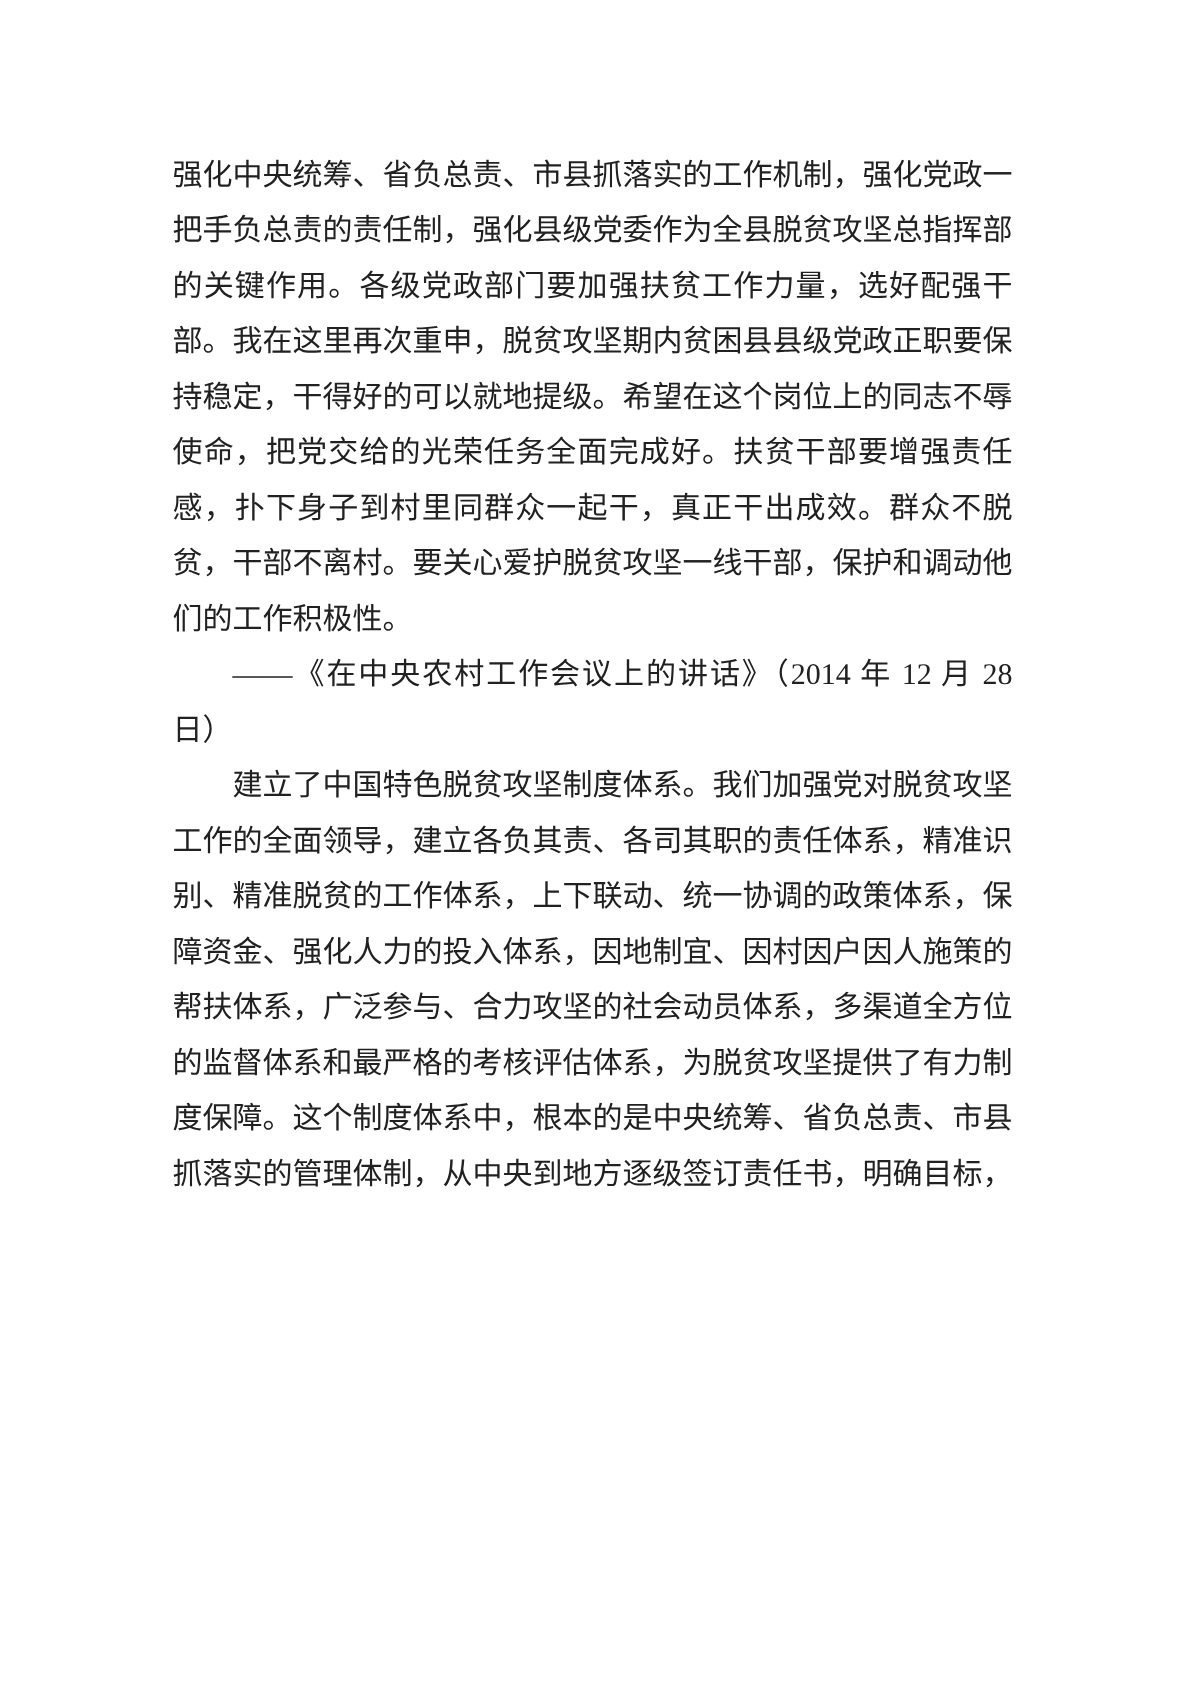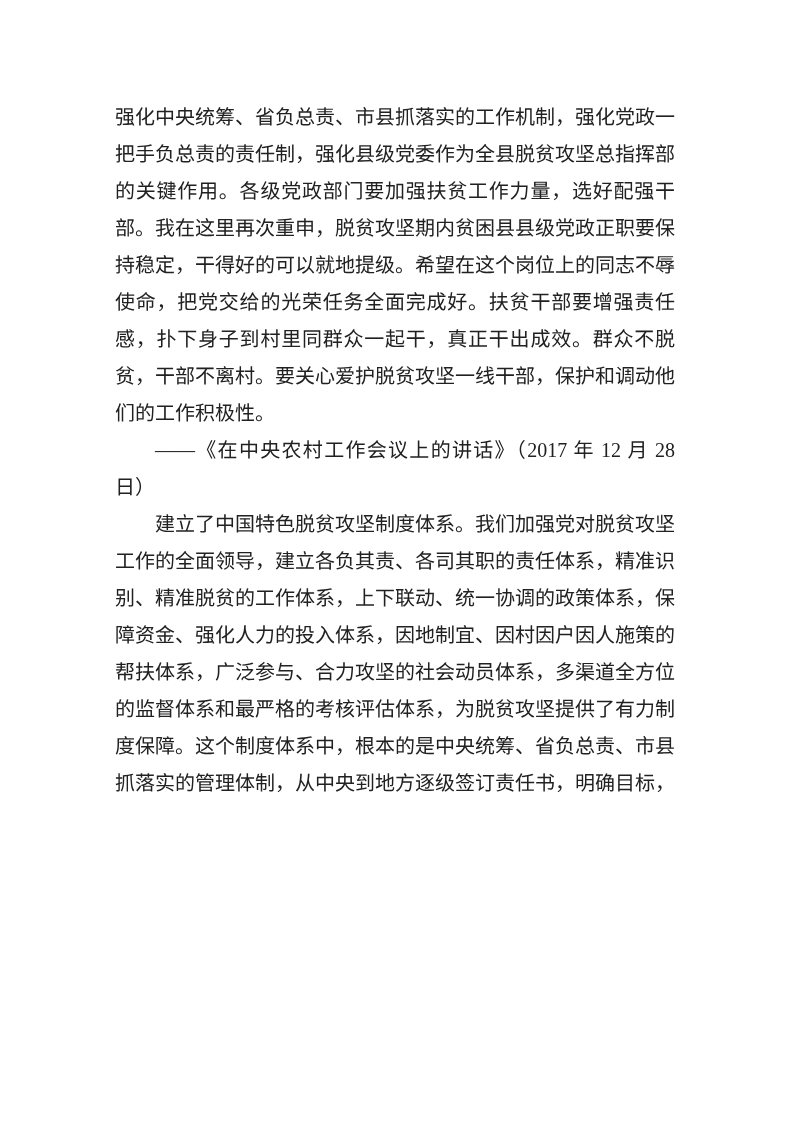--- a/index.html
+++ b/index.html
@@ -36,16 +36,16 @@
   .para.indent {
     text-indent: 2em;
   }
 </style>
 </head>
 <body>
 
 <div class="page">
   <div class="text-block">
     <p class="para">强化中央统筹、省负总责、市县抓落实的工作机制，强化党政一把手负总责的责任制，强化县级党委作为全县脱贫攻坚总指挥部的关键作用。各级党政部门要加强扶贫工作力量，选好配强干部。我在这里再次重申，脱贫攻坚期内贫困县县级党政正职要保持稳定，干得好的可以就地提级。希望在这个岗位上的同志不辱使命，把党交给的光荣任务全面完成好。扶贫干部要增强责任感，扑下身子到村里同群众一起干，真正干出成效。群众不脱贫，干部不离村。要关心爱护脱贫攻坚一线干部，保护和调动他们的工作积极性。</p>
-    <p class="para indent">——《在中央农村工作会议上的讲话》（2017 年 12 月 28 日）</p>
+    <p class="para indent">——《在中央农村工作会议上的讲话》（2014 年 12 月 28 日）</p>
     <p class="para indent">建立了中国特色脱贫攻坚制度体系。我们加强党对脱贫攻坚工作的全面领导，建立各负其责、各司其职的责任体系，精准识别、精准脱贫的工作体系，上下联动、统一协调的政策体系，保障资金、强化人力的投入体系，因地制宜、因村因户因人施策的帮扶体系，广泛参与、合力攻坚的社会动员体系，多渠道全方位的监督体系和最严格的考核评估体系，为脱贫攻坚提供了有力制度保障。这个制度体系中，根本的是中央统筹、省负总责、市县抓落实的管理体制，从中央到地方逐级签订责任书，明确目标，增强责任，强化落实。这些制度成果，为全球减贫事业贡献了中国智慧和中国方案。</p>
   </div>
 </div>
 
 </body></html>

